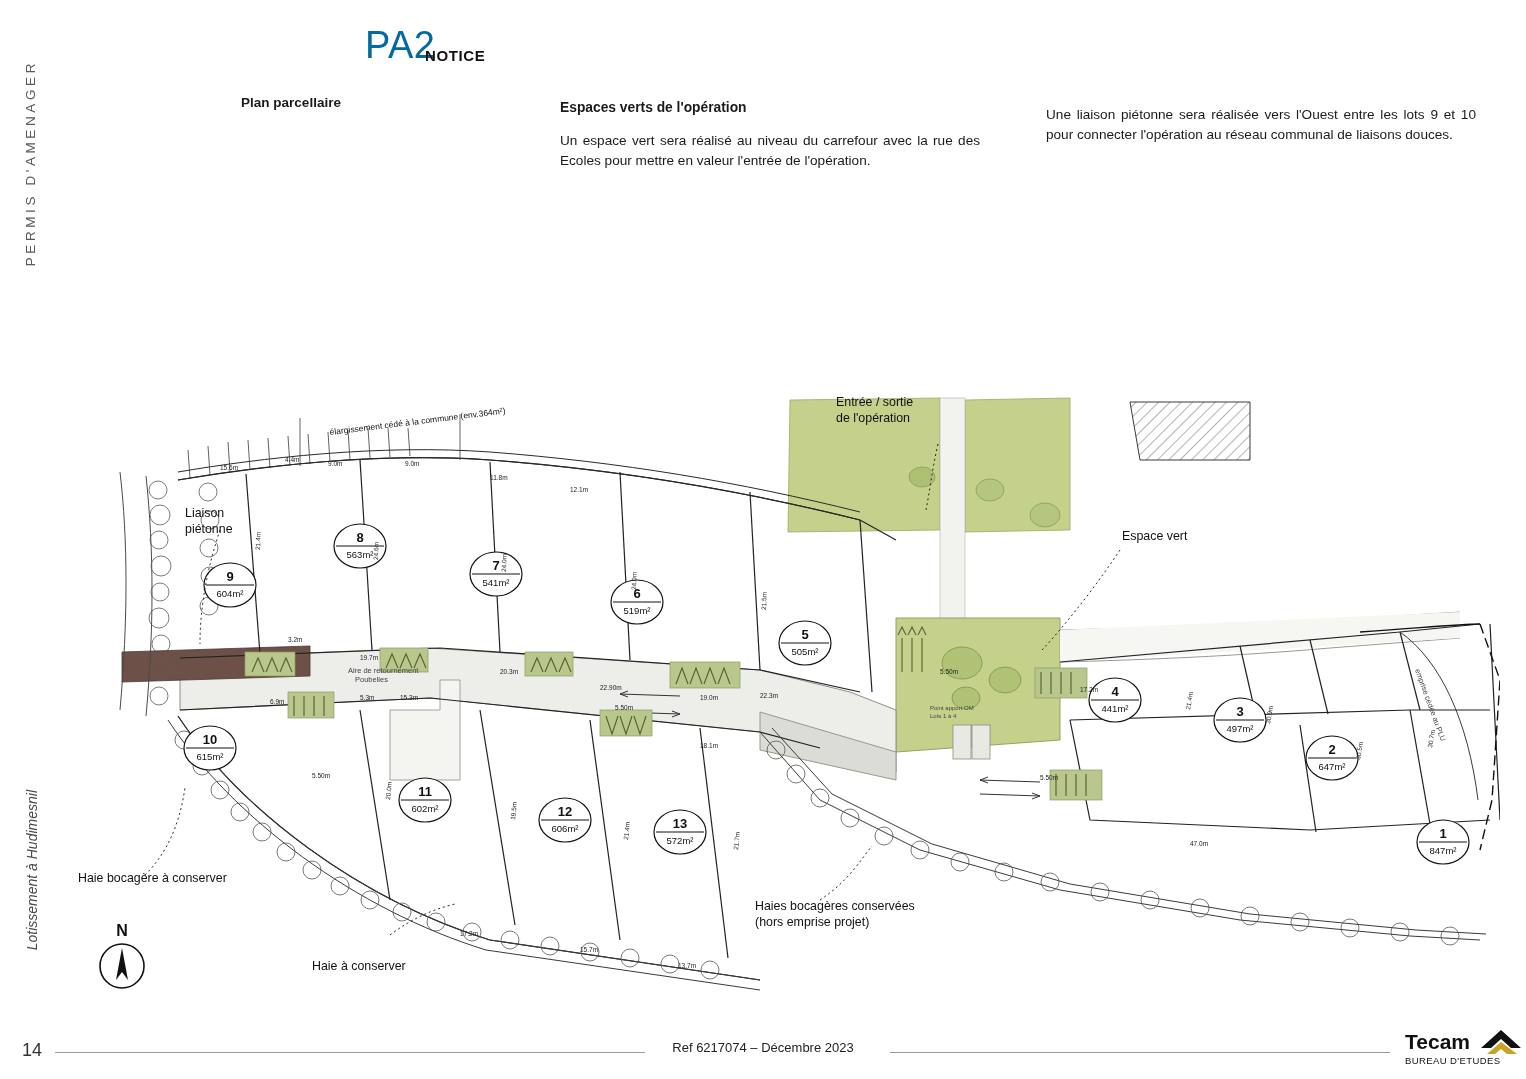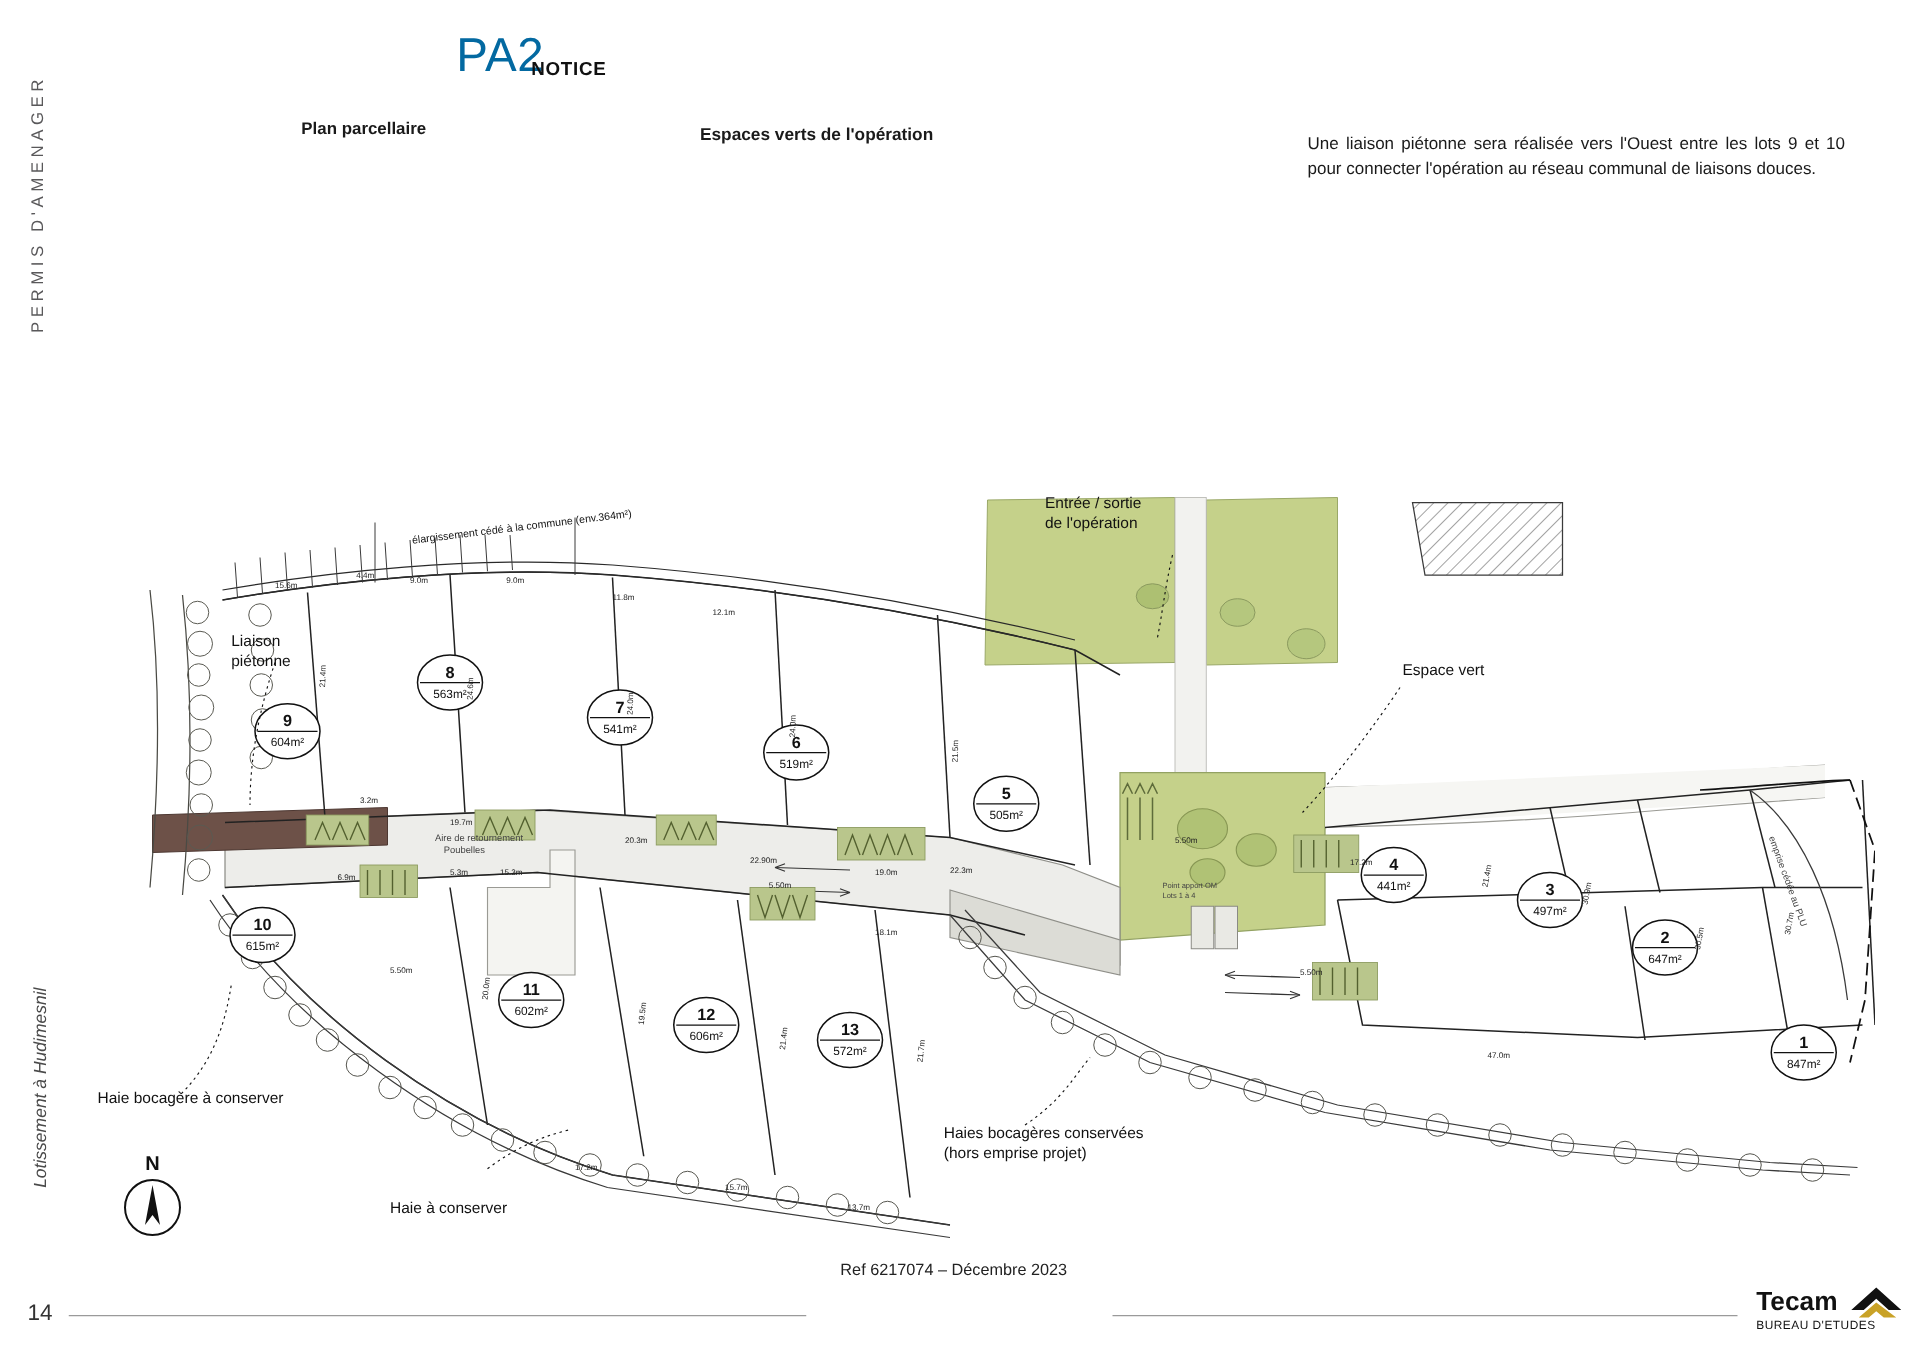--- a/index.html
+++ b/index.html
@@ -143,21 +143,21 @@
   .footer-num {
     position: absolute;
     left: 22px;
     top: 1040px;
     font-size: 18px;
     color: #333;
   }
   .footer-ref {
     position: absolute;
     left: 0;
-    top: 1008px;
+    top: 1040px;
     width: 1526px;
     text-align: center;
     font-size: 13px;
     color: #222;
   }
   .footer-rule-l {
     position: absolute;
     left: 55px;
     top: 1052px;
     width: 590px;
@@ -208,20 +208,21 @@
 
 <div class="page-code">PA2</div>
 <div class="page-code-sub">NOTICE</div>
 
 <div class="col1">
   <div class="h-sub">Plan parcellaire</div>
 </div>
 
 <div class="col2">
   <div class="h2">Espaces verts de l'opération</div>
+  <p class="body">Un espace vert sera réalisé au niveau du carrefour avec la rue des Ecoles pour mettre en valeur l'entrée de l'opération.</p>
 </div>
 
 <div class="col3">
   <p class="body">Une liaison piétonne sera réalisée vers l'Ouest entre les lots 9 et 10 pour connecter l'opération au réseau communal de liaisons douces.</p>
 </div>
 
 <div class="plan">
 <svg width="1440" height="630" viewBox="0 0 1440 630" xmlns="http://www.w3.org/2000/svg">
   <defs>
     <pattern id="hatch" width="8" height="8" patternTransform="rotate(45)" patternUnits="userSpaceOnUse">

